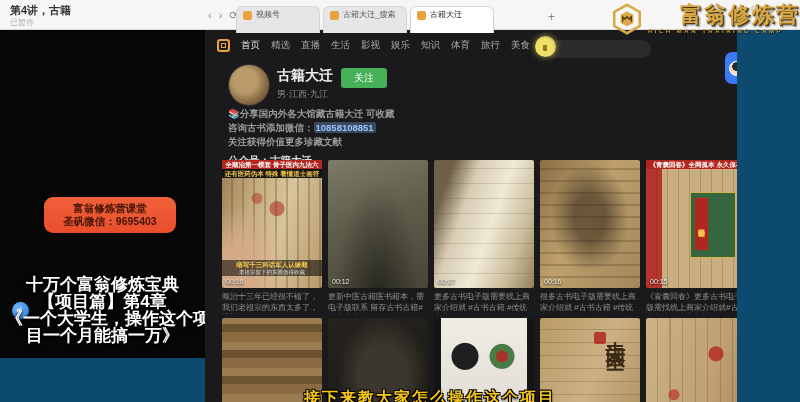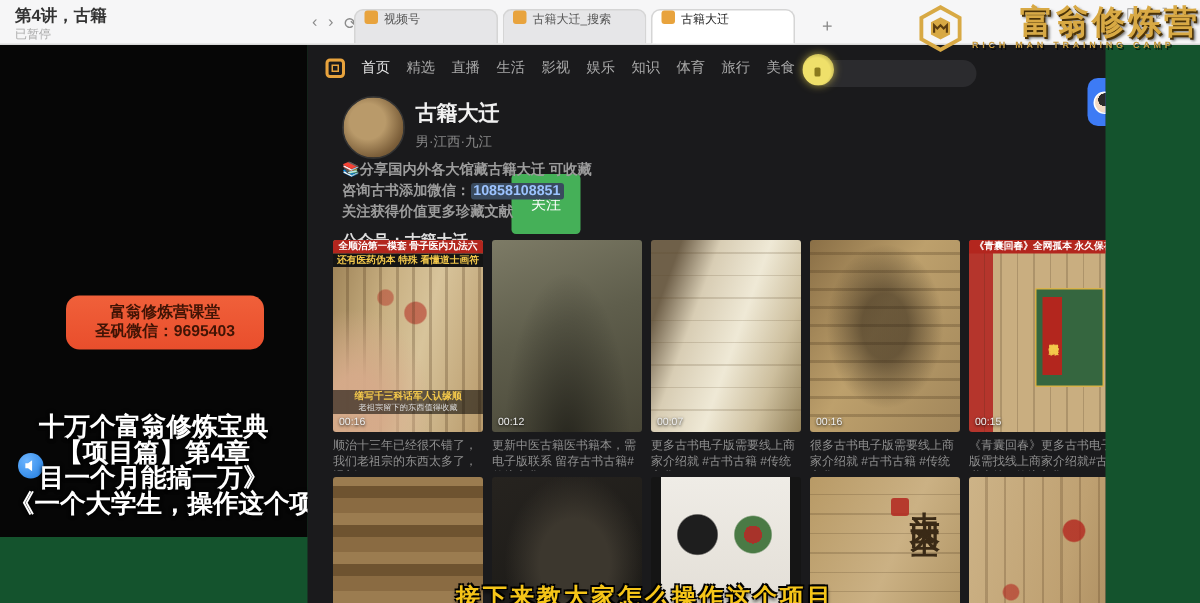--- a/index.html
+++ b/index.html
@@ -1,32 +1,32 @@
 <!DOCTYPE html>
 <html><head>
 <meta charset="utf-8">
 <style>
   * { margin:0; padding:0; box-sizing:border-box; }
   html,body { width:800px; height:402px; background:#000; overflow:hidden;
     font-family:"Liberation Sans","DejaVu Sans",sans-serif; }
-  #app { position:relative; width:800px; height:402px; background:#14532d; overflow:hidden; }
+  #app { position:relative; width:800px; height:402px; background:#0c4a6e; overflow:hidden; }
 
   
   .topbar { position:absolute; left:0; top:0; width:800px; height:30px;
     background:#f6f6f7; border-bottom:1px solid #d9d9d9; z-index:2; }
   .win-title { position:absolute; left:10px; top:3px; font-size:11px; font-weight:700; color:#333; }
   .win-sub { position:absolute; left:10px; top:17px; font-size:8px; color:#aaa; }
   .topbar-icons { position:absolute; right:6px; top:4px; display:flex; gap:10px; color:#9a9a9a; font-size:10px; }
 
   
   .nav-btns { position:absolute; left:208px; top:9px; display:flex; gap:7px; color:#8b8b8b; font-size:11px; }
   .nav-btns span { cursor:default; }
   .tabs { position:absolute; left:236px; top:6px; display:flex; gap:3px; }
-  .tab { width:96px; height:23px; background:#e6e6e8; border:1px solid #d5d5d5; border-bottom:none;
-    border-radius:6px 6px 0 0; display:flex; align-items:flex-start; padding:0 6px; gap:4px; }
+  .tab { width:84px; height:23px; background:#e6e6e8; border:1px solid #d5d5d5; border-bottom:none;
+    border-radius:6px 6px 0 0; display:flex; align-items:flex-end; padding:13px 6px; gap:4px; }
   .tab.active { background:#fff; }
   .tab .fav { width:9px; height:9px; border-radius:2px; background:#e8a33d; flex:none; }
   .tab .tlabel { font-size:8px; color:#555; white-space:nowrap; overflow:hidden; }
   .tab.active .tlabel { color:#222; }
   .newtab { position:absolute; left:548px; top:10px; font-size:12px; color:#888; }
 
   
   .watermark { position:absolute; right:0px; top:2px; z-index:9; display:flex; align-items:center; gap:4px; }
   .wm-text { display:flex; flex-direction:column; line-height:1; }
   .wm-brand { font-size:22px; font-weight:800; color:#d8a944; letter-spacing:2px;
@@ -60,21 +60,21 @@
 
   .service-badge { position:absolute; left:520px; top:22px; width:46px; height:32px; background:#3d7bf5;
     border-radius:7px; display:flex; align-items:center; gap:3px; padding:0 4px; z-index:2; }
   .sb-avatar { width:15px; height:15px; border-radius:50%; background:radial-gradient(circle at 50% 35%, #2b2b2b 0 40%, #f2d9c4 41%); border:1px solid #fff; flex:none; }
   .service-badge span { font-size:7.5px; color:#fff; font-weight:700; }
 
   .avatar { position:absolute; left:23px; top:34px; width:42px; height:42px; border-radius:50%;
     background:radial-gradient(circle at 40% 40%, #b99a6a 0 35%, #7c5f3a 70%, #4d3a22); border:1px solid #333; }
   .p-name { position:absolute; left:72px; top:37px; font-size:14px; font-weight:700; color:#f0f0f0; }
   .follow-btn { position:absolute; left:136px; top:38px; background:#45b058; color:#fff; font-size:10px;
-    padding:13px 13px; border-radius:3px; border:none;margin-top:48px; }
+    padding:3px 13px; border-radius:3px; border:none; }
   .p-meta { position:absolute; left:72px; top:58px; font-size:9px; color:#8a8a8a; }
 
   .bio { position:absolute; left:23px; top:77px; width:300px; font-size:9.5px; color:#9c9c9c; line-height:14px;font-weight:bold; }
   .wechat { background:#394a5e; color:#9cc3ff; padding:0 2px; border-radius:2px; }
   .account { position:absolute; left:23px; top:124px; font-size:10.5px; font-weight:700; color:#dedede; }
   .friends { position:absolute; left:23px; top:141px; font-size:8.5px; color:#777; }
 
   
   .grid { position:absolute; left:17px; top:130px; display:flex; gap:6px; }
   .grid.row2 { top:288px; }
@@ -197,22 +197,22 @@
       <div>圣矾微信：9695403</div>
     </div>
     <div class="speak-icon">
       <svg width="9" height="9" viewBox="0 0 10 10">
           <path d="M1 3.2h2L6 1v8L3 6.8H1z" fill="#fff"></path>
         </svg>
     </div>
     <div class="pl-caption">
       <div>十万个富翁修炼宝典</div>
       <div>【项目篇】第4章</div>
+      <div>《一个大学生，操作这个项</div>
       <div>目一个月能搞一万》</div>
-      <div>《一个大学生，操作这个项</div>
     </div>
   </div>
 
   <div class="page">
 
     <div class="sitenav">
       <span class="logo"></span>
       <span class="first">首页</span>
       <span>精选</span>
       <span>直播</span>

